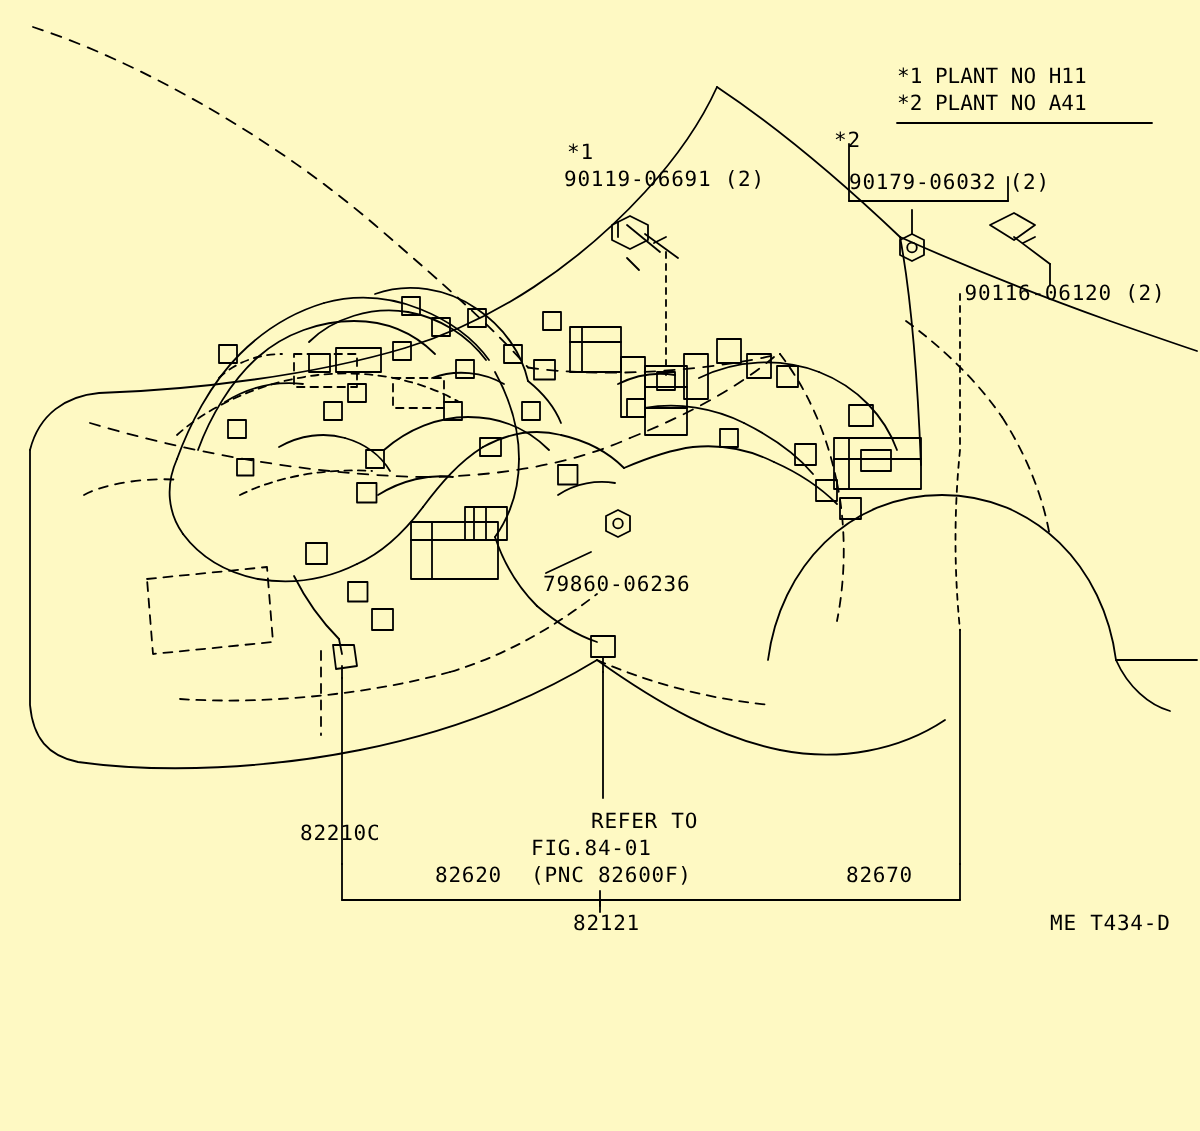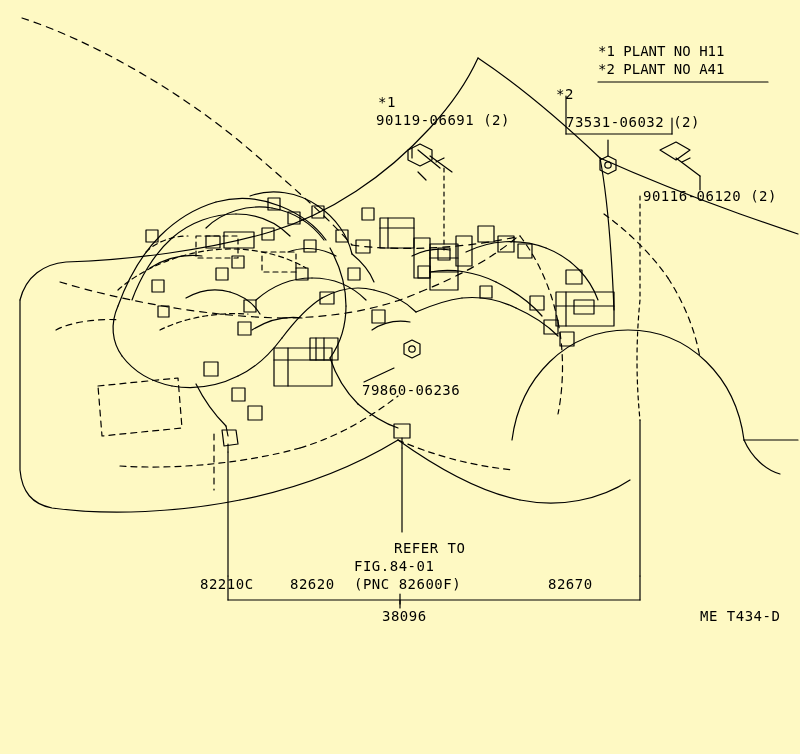--- a/index.html
+++ b/index.html
@@ -249,30 +249,30 @@
     </g>
   </svg>
 
   <div class="note-block" style="left:598px; top:42px;">*1 PLANT NO H11</div>
   <div class="note-block" style="left:598px; top:60px;">*2 PLANT NO A41</div>
 
   <div class="lbl" style="left:378px; top:94px;">*1</div>
   <div class="lbl" style="left:376px; top:112px;">90119-06691 (2)</div>
 
   <div class="lbl" style="left:556px; top:86px;">*2</div>
-  <div class="lbl" style="left:566px; top:114px;">73531-06032 (2)</div>
+  <div class="lbl" style="left:566px; top:114px;">90179-06032 (2)</div>
 
   <div class="lbl" style="left:622px; top:188px;margin-left:21px;">90116-06120 (2)</div>
 
   <div class="lbl" style="left:362px; top:382px;">79860-06236</div>
 
   <div class="lbl" style="left:354px; top:540px;margin-left:40px;">REFER TO</div>
   <div class="lbl" style="left:354px; top:558px;">FIG.84-01</div>
   <div class="lbl" style="left:354px; top:576px;">(PNC 82600F)</div>
 
-  <div class="lbl" style="left:200px; top:576px;">82210C</div>
+  <div class="lbl" style="left:200px; top:548px;">82210C</div>
   <div class="lbl" style="left:290px; top:576px;">82620</div>
-  <div class="lbl" style="left:548px; top:576px;text-align:center;">82670</div>
-  <div class="lbl" style="left:382px; top:608px;">38096</div>
+  <div class="lbl" style="left:564px; top:576px;text-align:center;">82670</div>
+  <div class="lbl" style="left:382px; top:608px;">82121</div>
 
   <div class="lbl" style="left:700px; top:608px;">ME T434-D</div>
 
 </div>
 
 </body></html>

